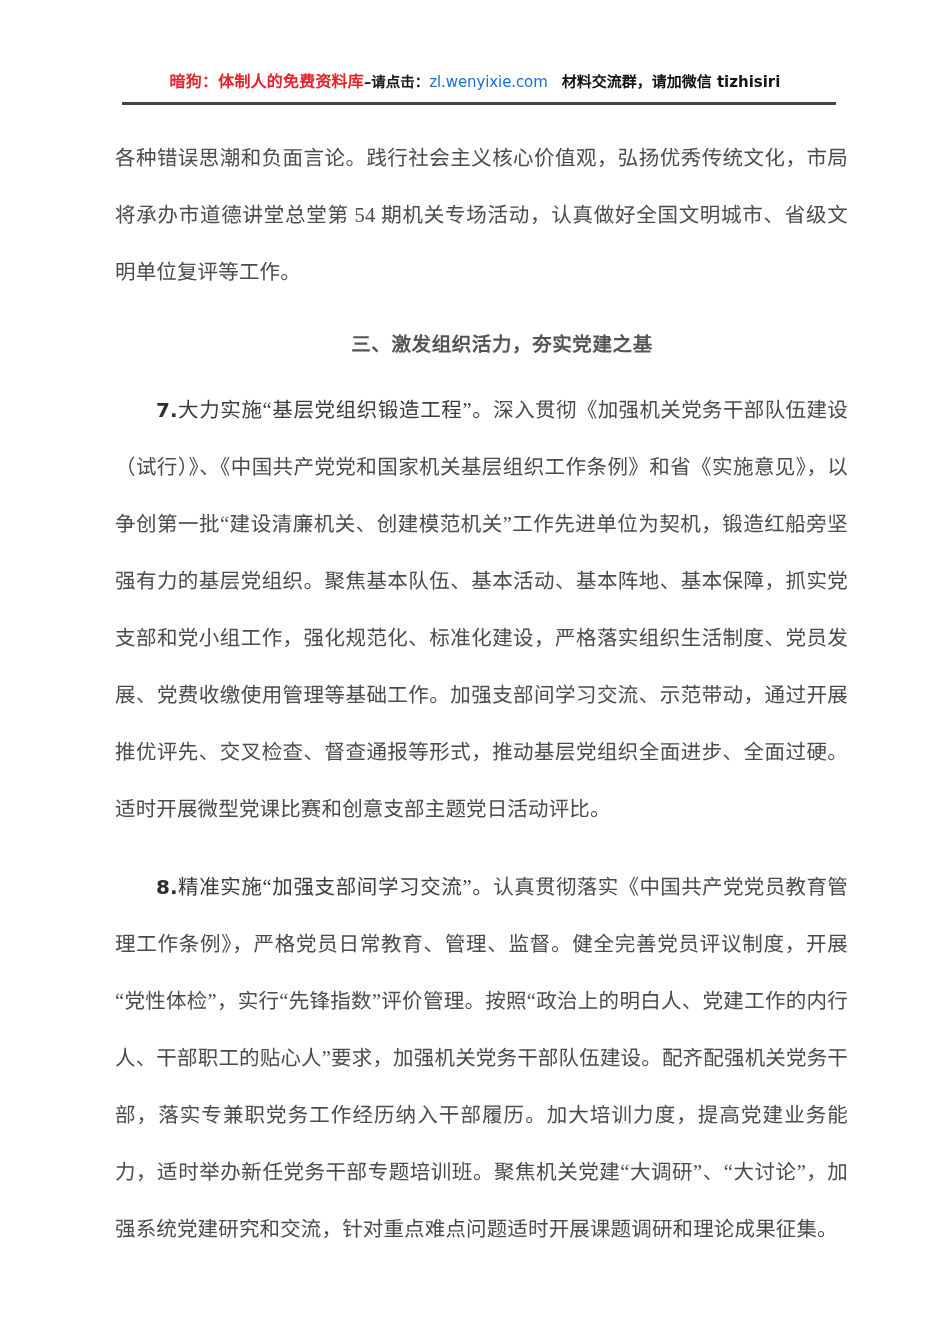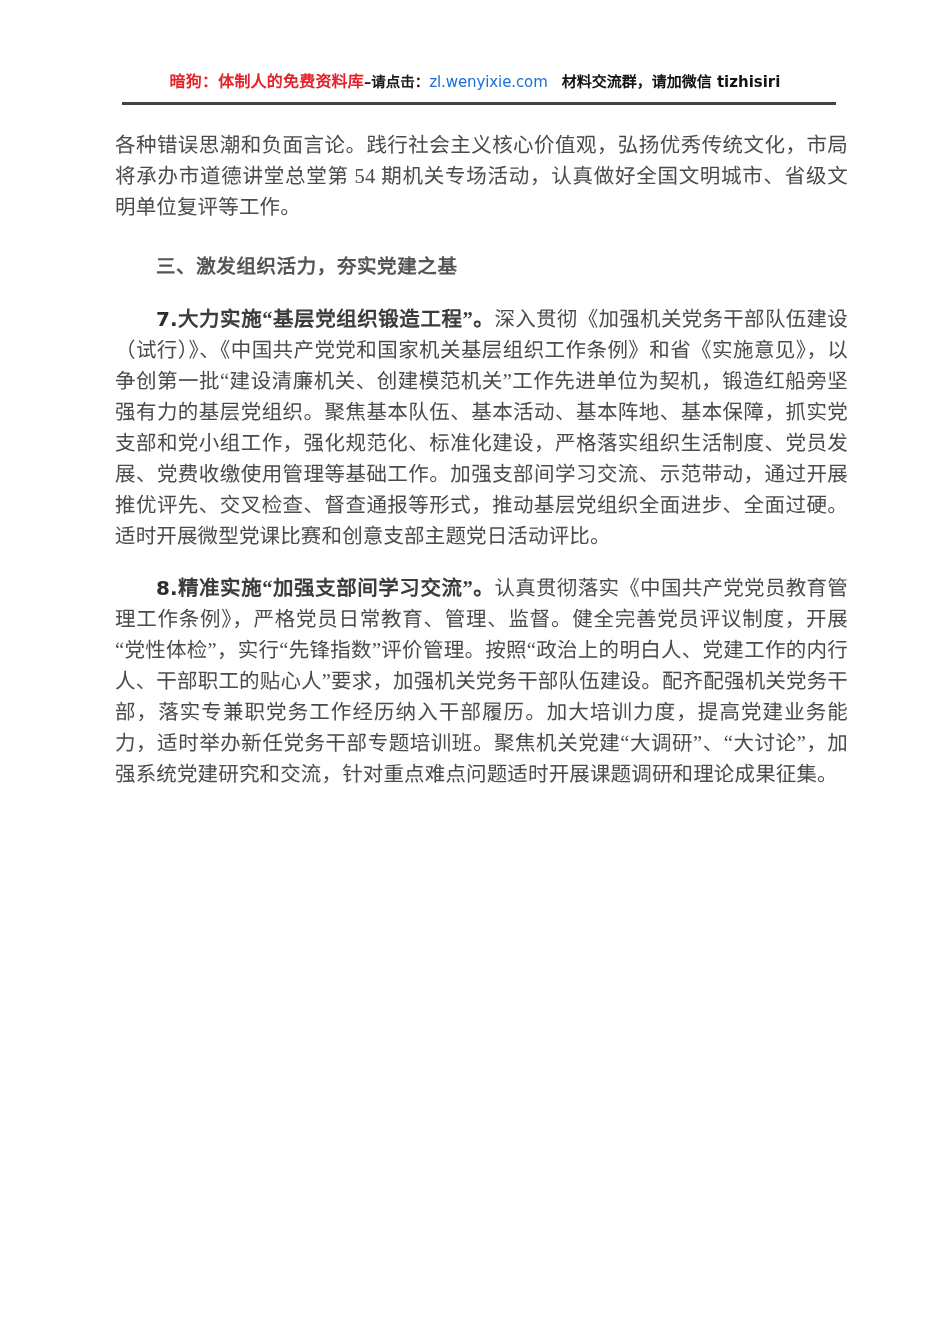--- a/index.html
+++ b/index.html
@@ -100,21 +100,21 @@
     left: 115px;
     top: 118px;
     width: 733px;
   }
 
   p.para {
     margin: 0;
     padding: 0;
     font-family: "Liberation Serif", "DejaVu Serif", serif;
     font-size: 20.5px;
-    line-height: 31px;
+    line-height: 57px;
     color: #4b4b4b;
     text-align: justify;
     text-justify: inter-ideograph;
     letter-spacing: 0.15px;
     text-indent: 0;
   }
 
   p.para.indent {
     text-indent: 41px;
   }
@@ -131,26 +131,27 @@
   h2.section-heading {
     margin: 0;
     padding: 0;
     font-family: "DejaVu Sans", "Liberation Sans", sans-serif;
     font-size: 19.5px;
     font-weight: 700;
     color: #555555;
     line-height: 45.5px;
     text-indent: 41px;
     letter-spacing: 0.6px;
+    text-align: center;
   }
 
   
   .item-lead {
     font-family: "Liberation Serif", "DejaVu Serif", serif;
-    font-weight: 700;
+    font-weight: 400;
     color: #3c3c3c;
     letter-spacing: 0.4px;
   }
 
   .item-num {
     font-family: "DejaVu Sans", "Liberation Sans", sans-serif;
     font-weight: 700;
     font-size: 20px;
     color: #2e2e2e;
   }

